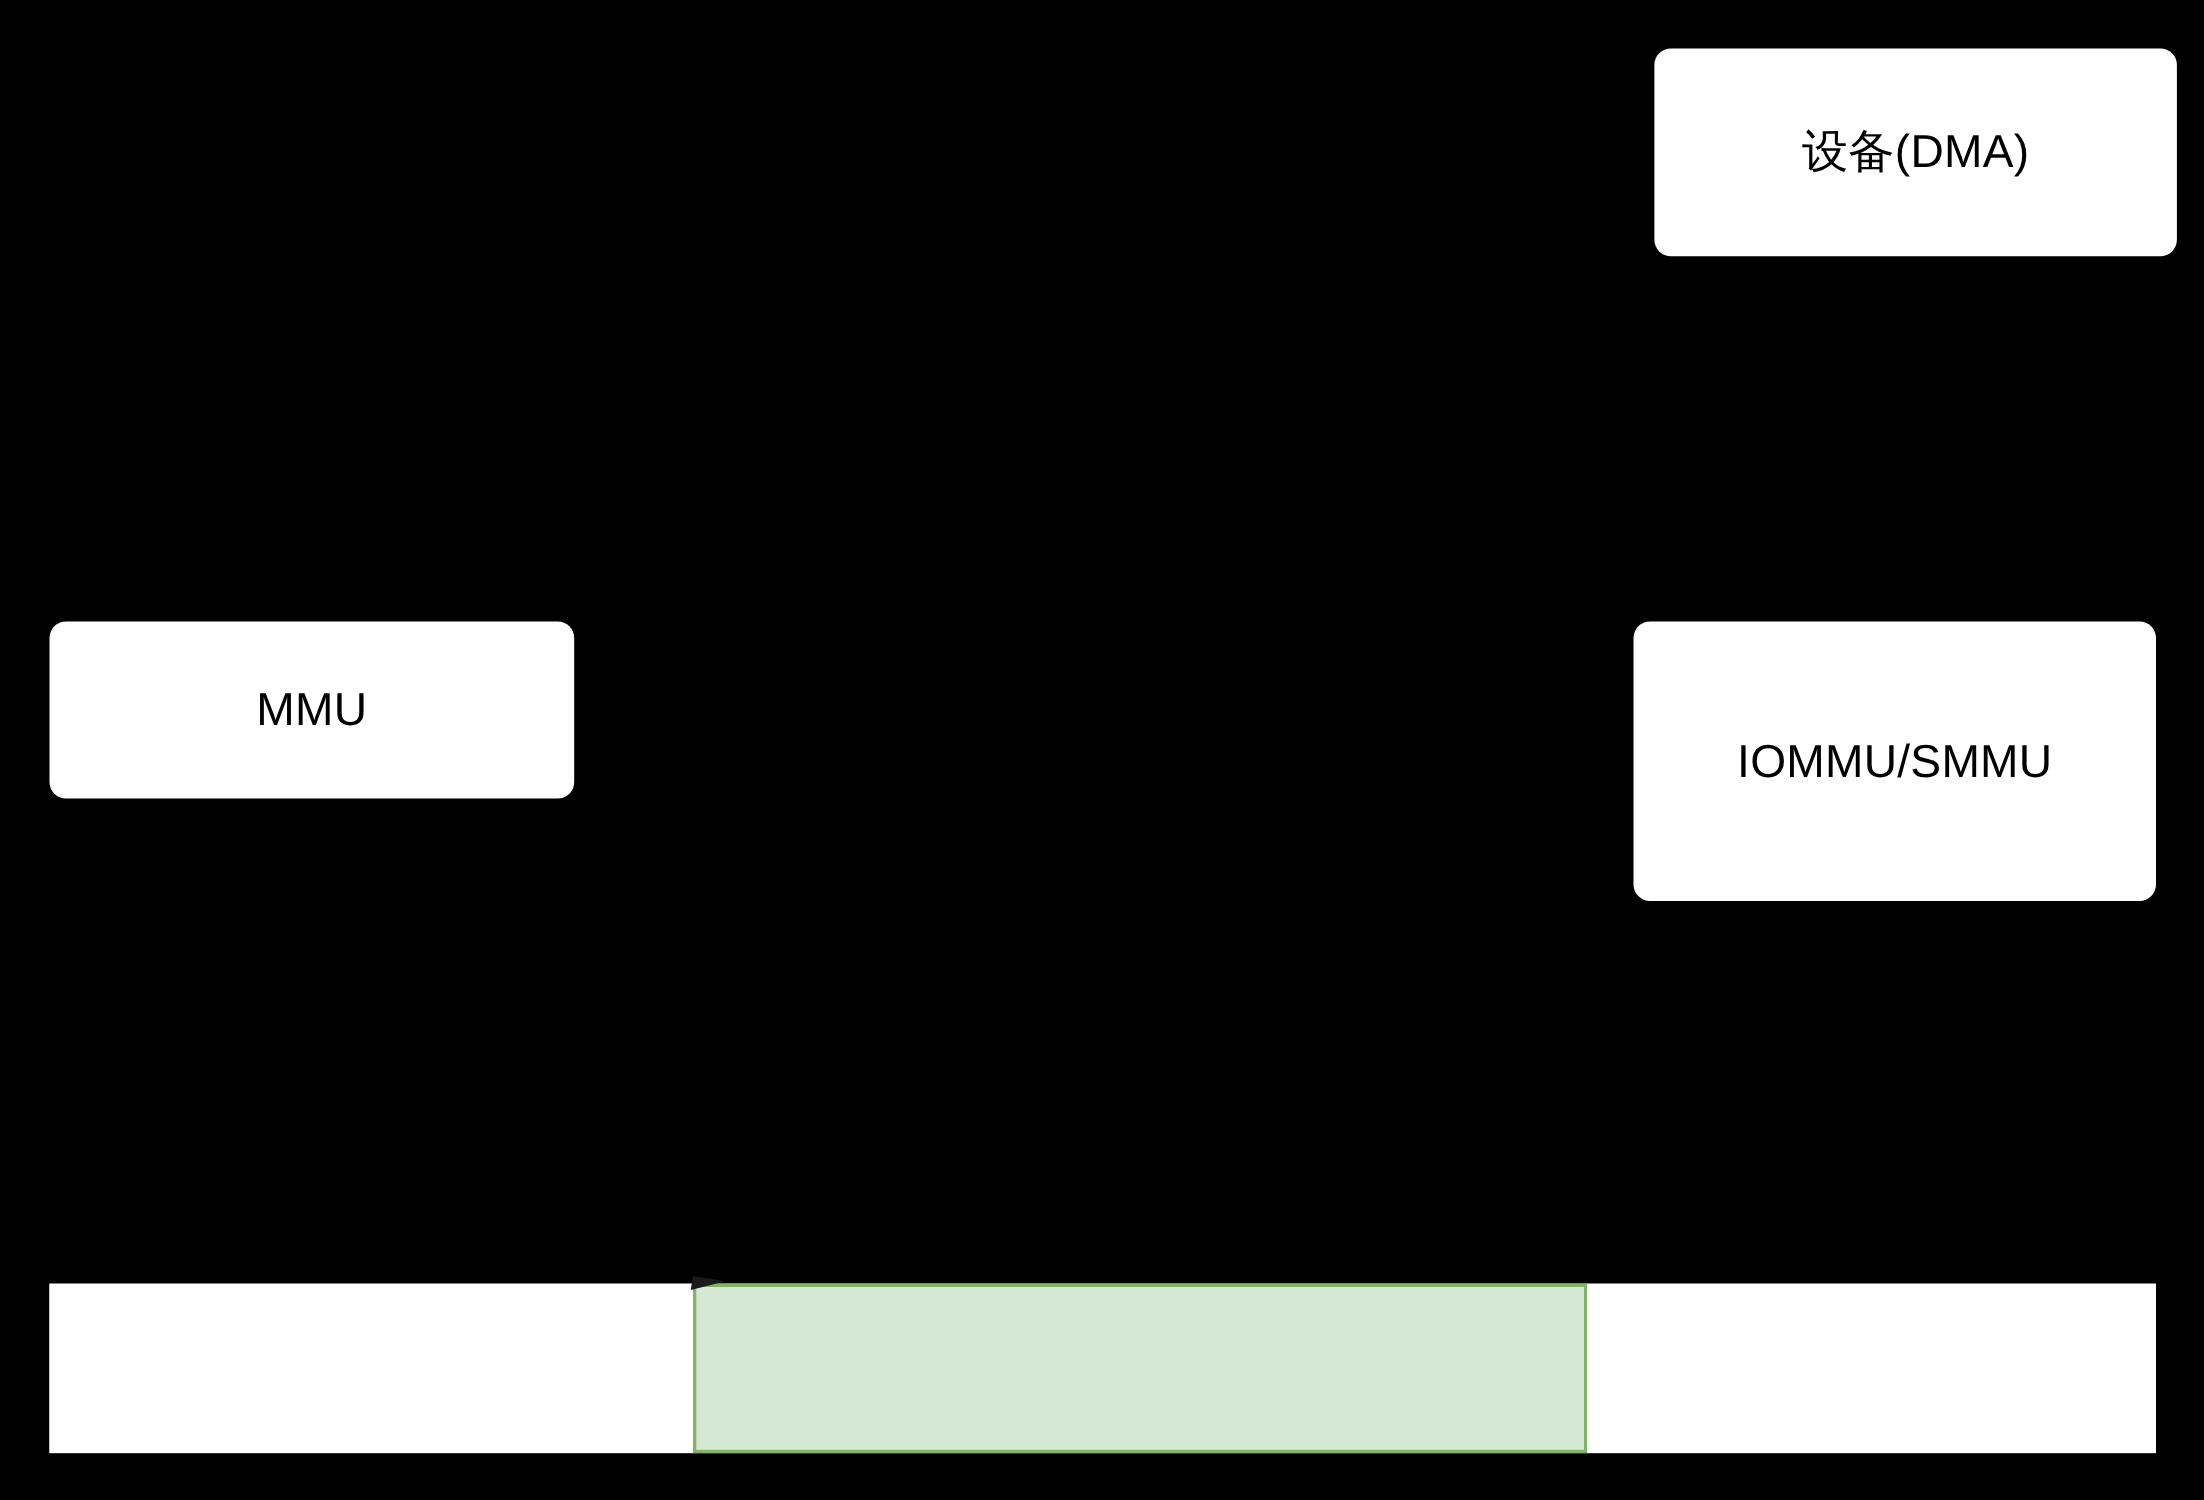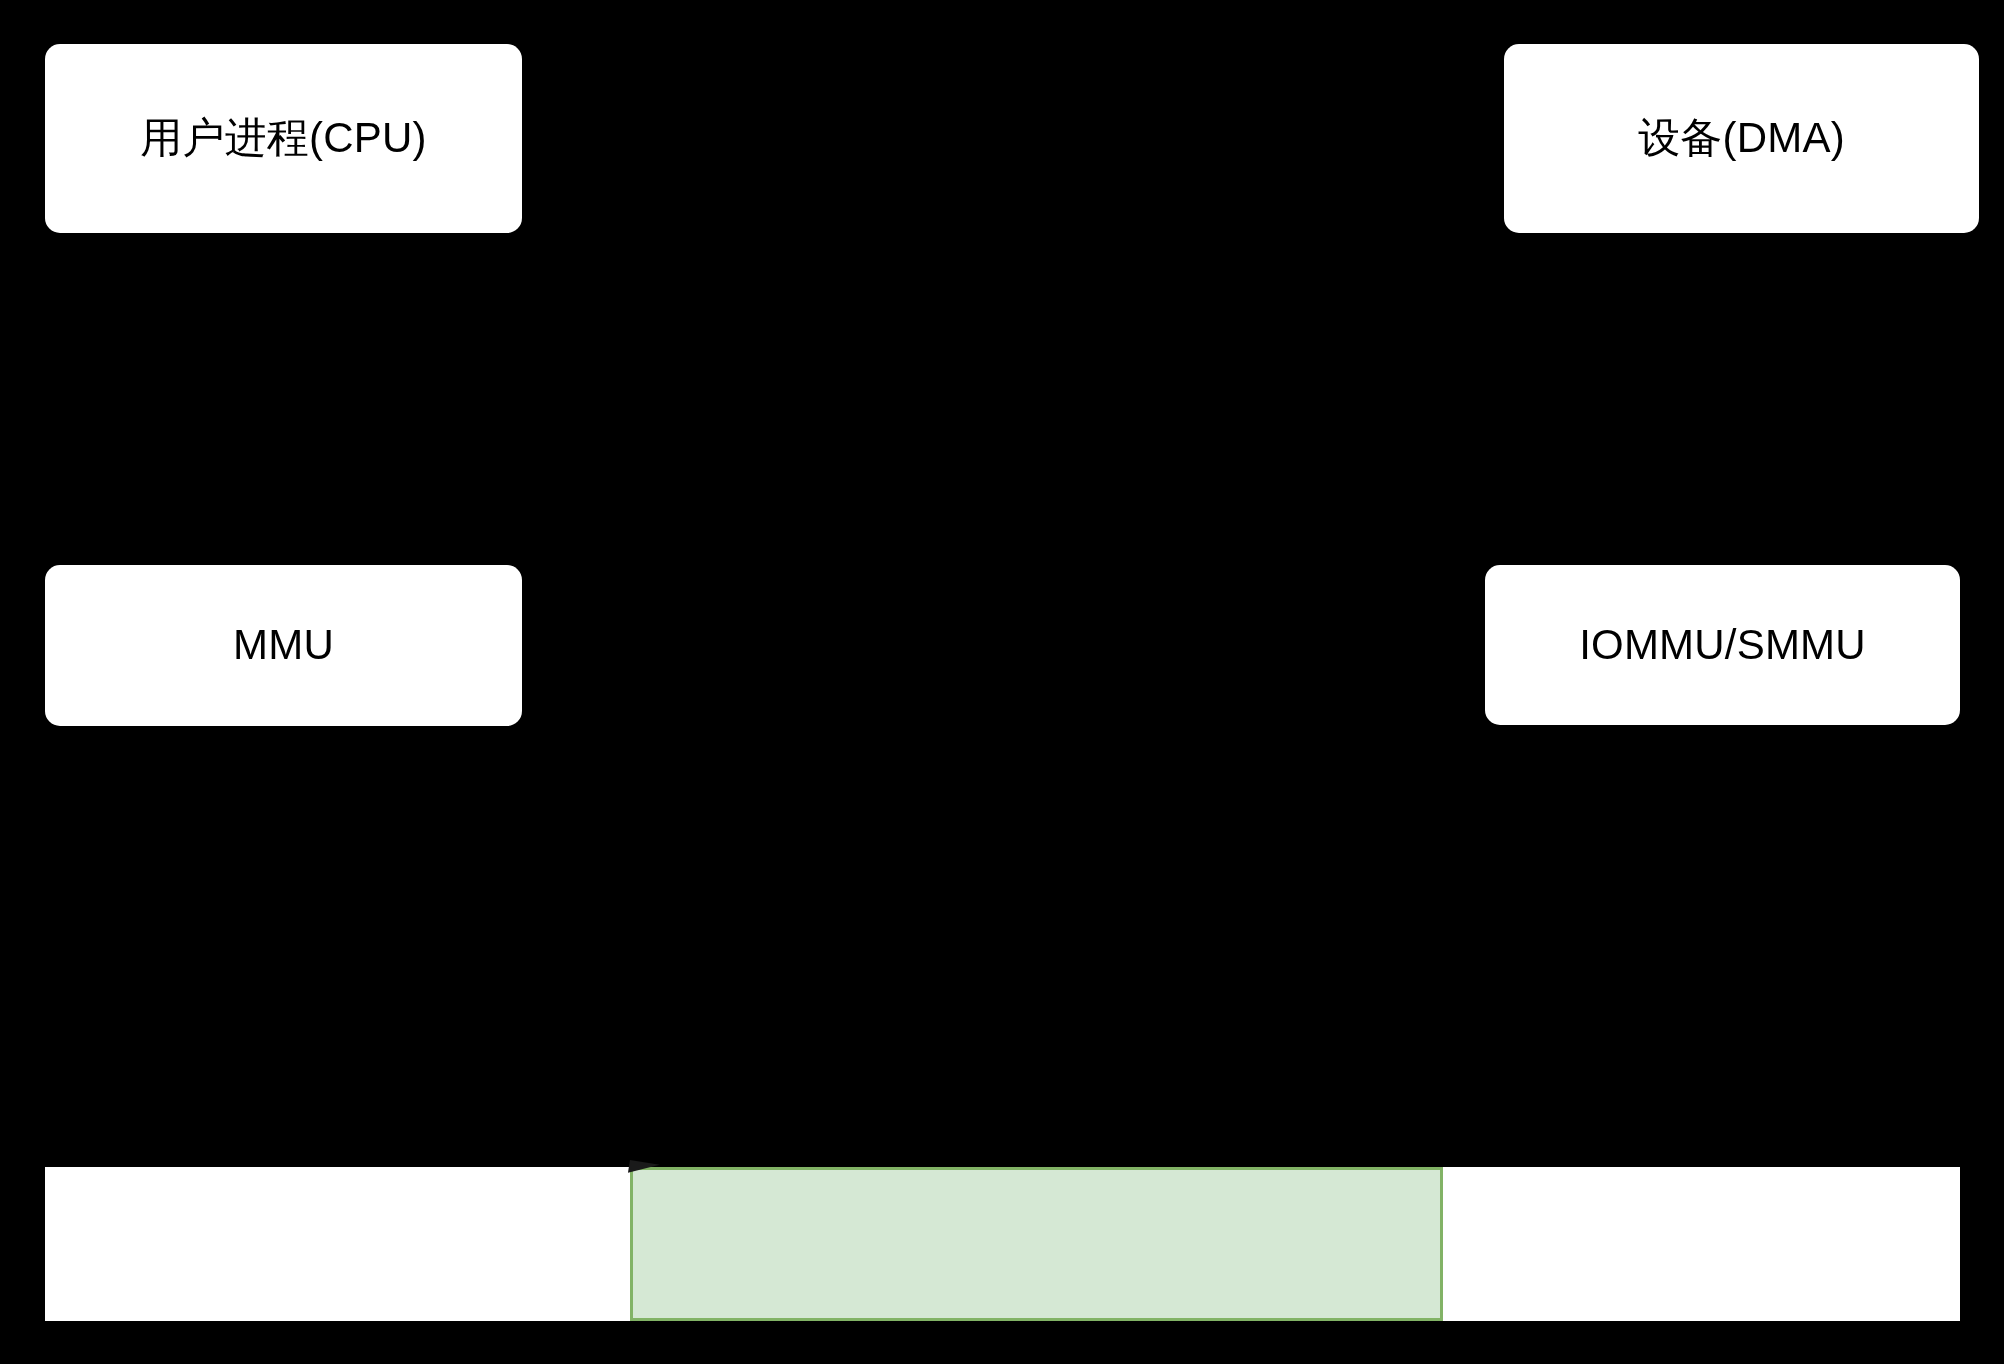--- a/index.html
+++ b/index.html
@@ -36,21 +36,21 @@
     line-height: 1.15;
     letter-spacing: 0.2px;
     text-align: center;
     white-space: nowrap;
     font-weight: 400;
   }
 
   #box-user-process { left: 45px;   top: 44px;  width: 477px; height: 189px; }
   #box-device       { left: 1481px; top: 44px;  width: 475px; height: 189px; margin-left: 23px; }
   #box-mmu          { left: 45px;   top: 565px; width: 477px; height: 161px; }
-  #box-iommu        { left: 1485px; top: 565px; width: 475px; height: 160px; }
+  #box-iommu        { left: 1485px; top: 565px; width: 475px; height: 254px; }
 
   
   #memory-bar {
     position: absolute;
     left: 45px;
     top: 1167px;
     width: 1915px;
     height: 154px;
     background: #ffffff;
     box-sizing: border-box;
@@ -92,23 +92,20 @@
     border-bottom: 13px solid transparent;
     transform: rotate(9deg);
     transform-origin: left top;
   }
 </style>
 </head>
 <body>
 
 <div id="canvas">
 
-  <div class="node-box" id="box-user-process">
-    <span class="node-label">用户进程(CPU)</span>
-  </div>
 
   <div class="node-box" id="box-device">
     <span class="node-label">设备(DMA)</span>
   </div>
 
   <div class="node-box" id="box-mmu">
     <span class="node-label">MMU</span>
   </div>
 
   <div class="node-box" id="box-iommu">

